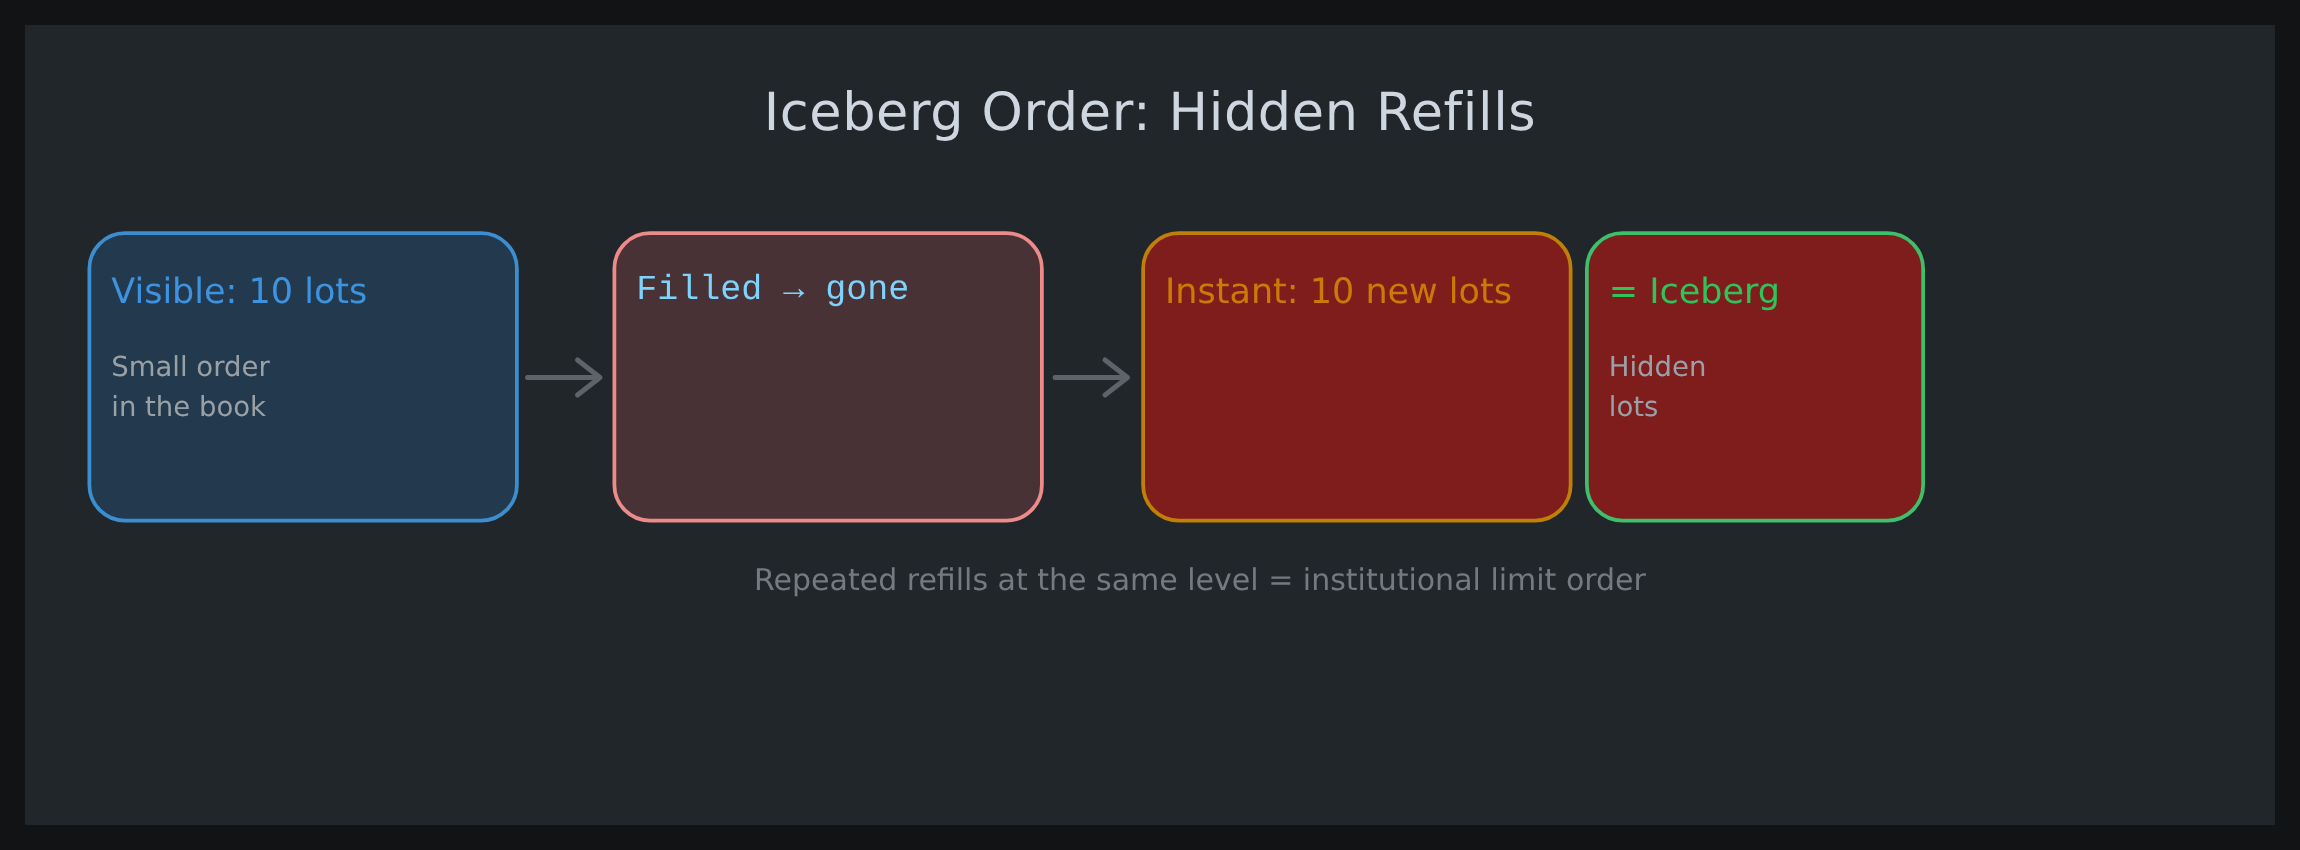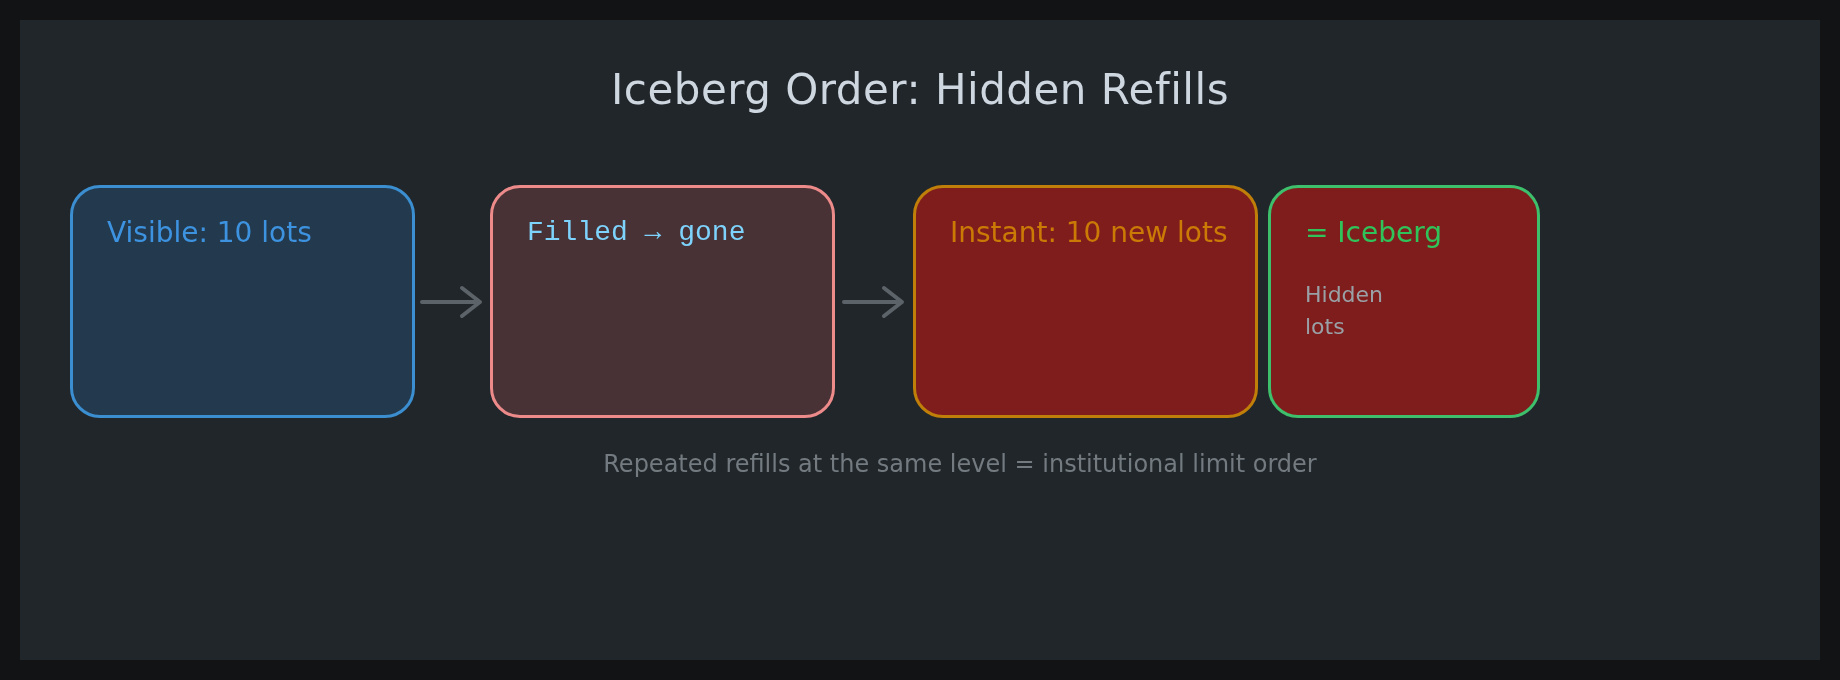--- a/index.html
+++ b/index.html
@@ -56,21 +56,21 @@
   }
 
   .node {
     position: absolute;
     top: 0;
     height: 233px;
     border-radius: 30px;
     border-style: solid;
     border-width: 3px;
     box-sizing: border-box;
-    padding: 30px 34px 0 34px;
+    padding: 30px 34px 0 16px;
   }
 
   .node-title {
     font-size: 28px;
     line-height: 1.1;
     white-space: nowrap;
     font-family: "DejaVu Sans", sans-serif;
   }
 
   .node-body {
@@ -142,20 +142,22 @@
 <div id="stage">
 
   <div id="panel">
 
     <div id="diagram-title">Iceberg Order: Hidden Refills</div>
 
     <div id="node-row">
 
       <div class="node" id="node-visible">
         <div class="node-title">Visible: 10 lots</div>
+        <div class="node-body">Small order
+in the book</div>
       </div>
 
       <div class="arrow" id="arrow-1">
         <svg width="68" height="40" viewBox="0 0 68 40" aria-hidden="true">
           <line x1="2" y1="20" x2="56" y2="20" stroke="#5c6369" stroke-width="4" stroke-linecap="round"></line>
           <polyline points="42,6 60,20 42,34" fill="none" stroke="#5c6369" stroke-width="4" stroke-linecap="round" stroke-linejoin="round"></polyline>
         </svg>
       </div>
 
       <div class="node" id="node-filled">

